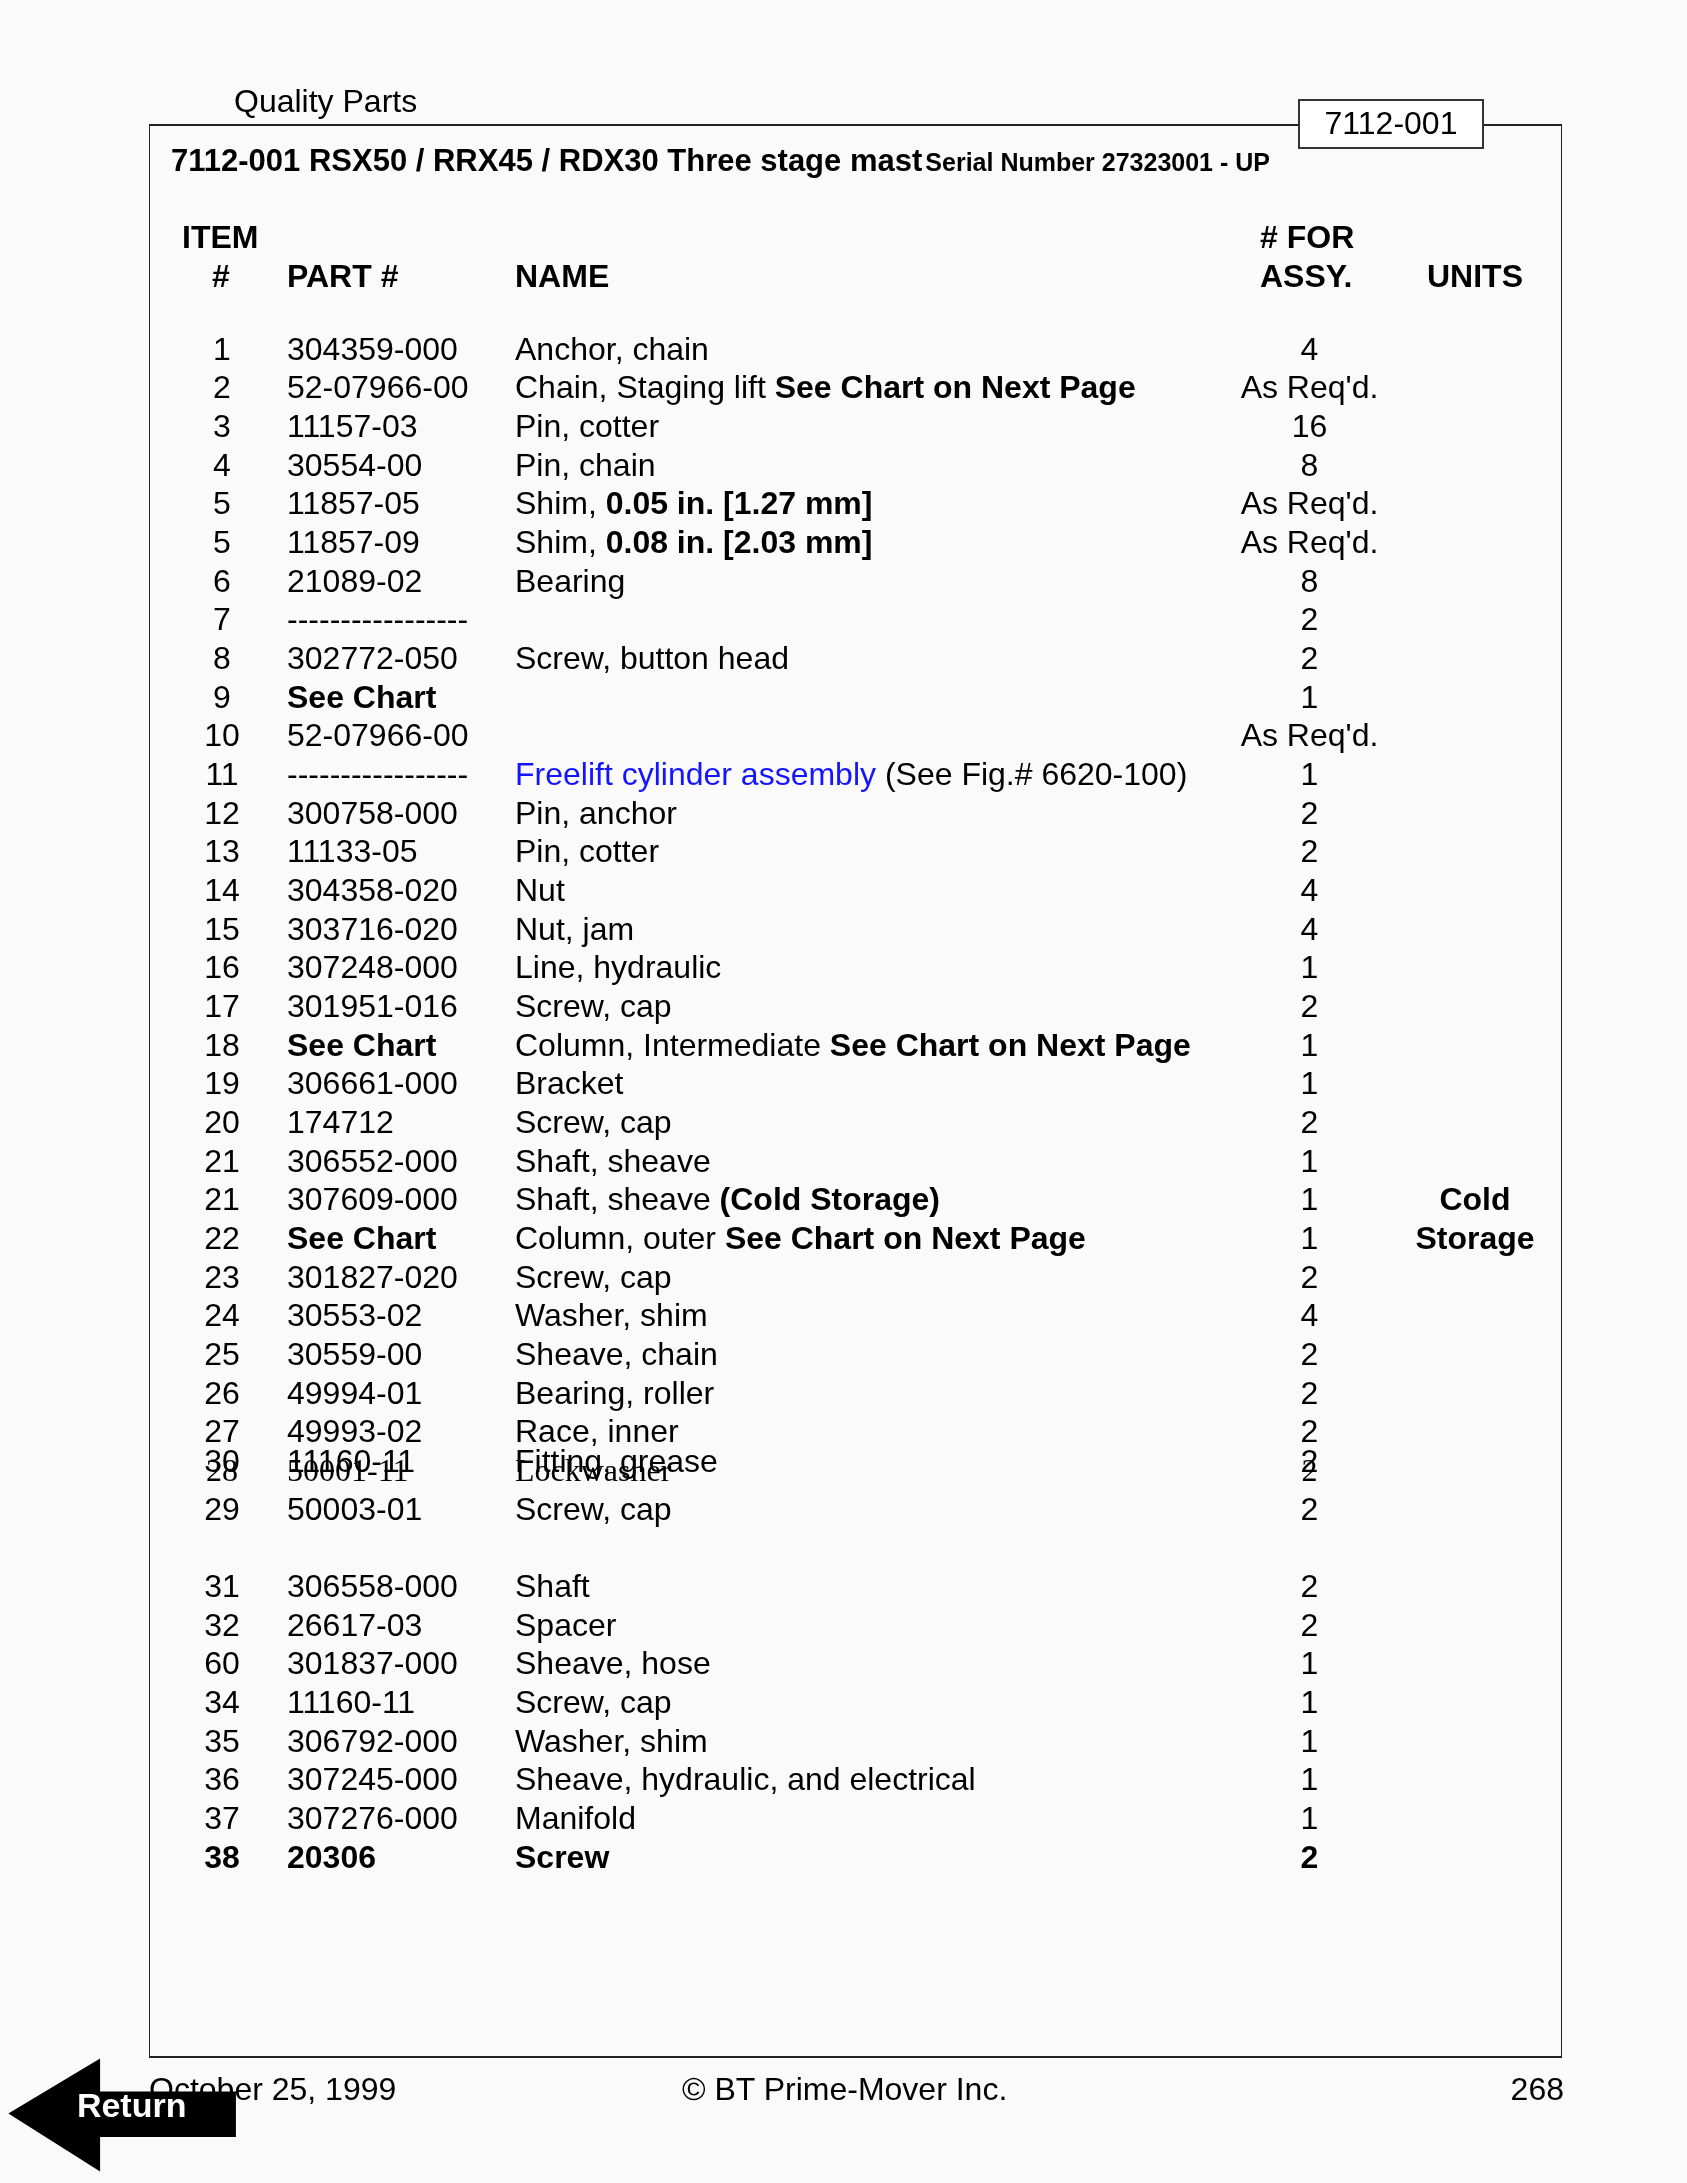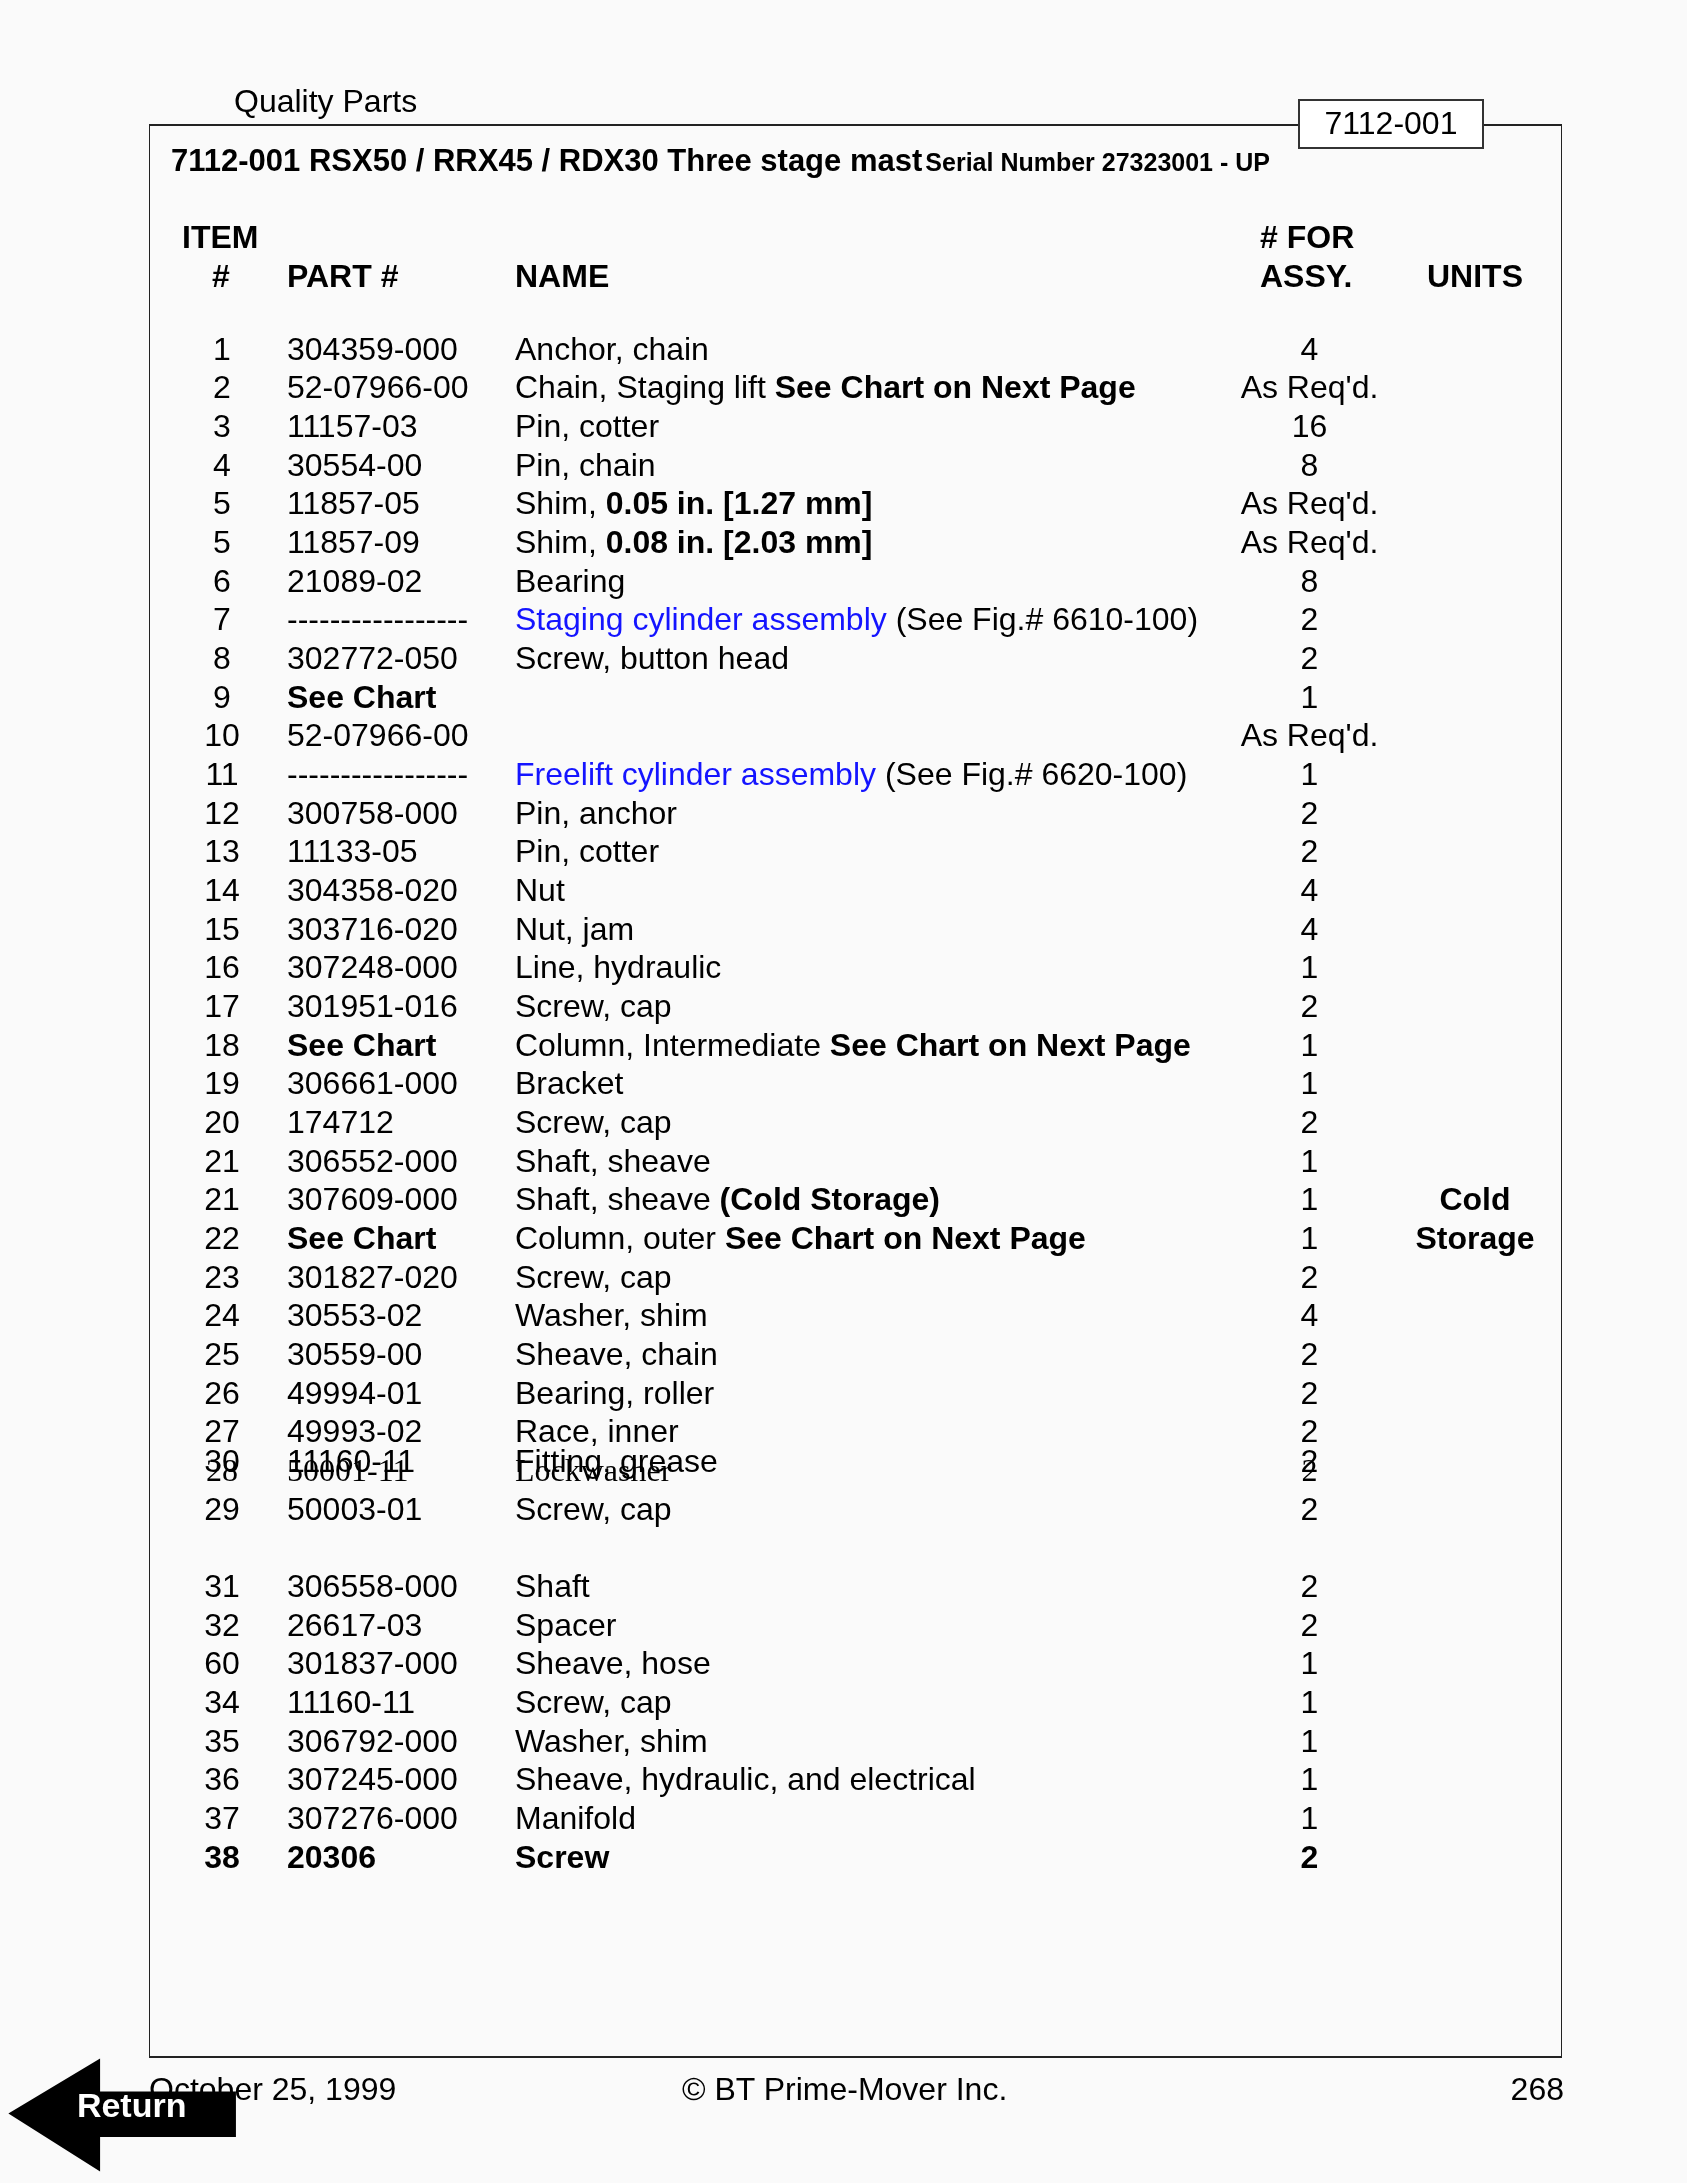--- a/index.html
+++ b/index.html
@@ -92,21 +92,20 @@
     </div>
     <div class="row" style="top: 563px;">
       <span class="c-item">6</span>
       <span class="c-part">21089-02</span>
       <span class="c-name"><span style="position:static">Bearing</span></span>
       <span class="c-qty">8</span>
     </div>
     <div class="row" style="top: 601px;">
       <span class="c-item">7</span>
       <span class="c-part">-----------------</span>
-      <span class="c-name"><a class="link">Staging cylinder assembly</a><span style="position:static"> (See Fig.# 6610-100)</span></span>
       <span class="c-qty">2</span>
     </div>
     <div class="row" style="top: 640px;">
       <span class="c-item">8</span>
       <span class="c-part">302772-050</span>
       <span class="c-name"><span style="position:static">Screw, button head</span></span>
       <span class="c-qty">2</span>
     </div>
     <div class="row" style="top: 679px;">
       <span class="c-item">9</span>

